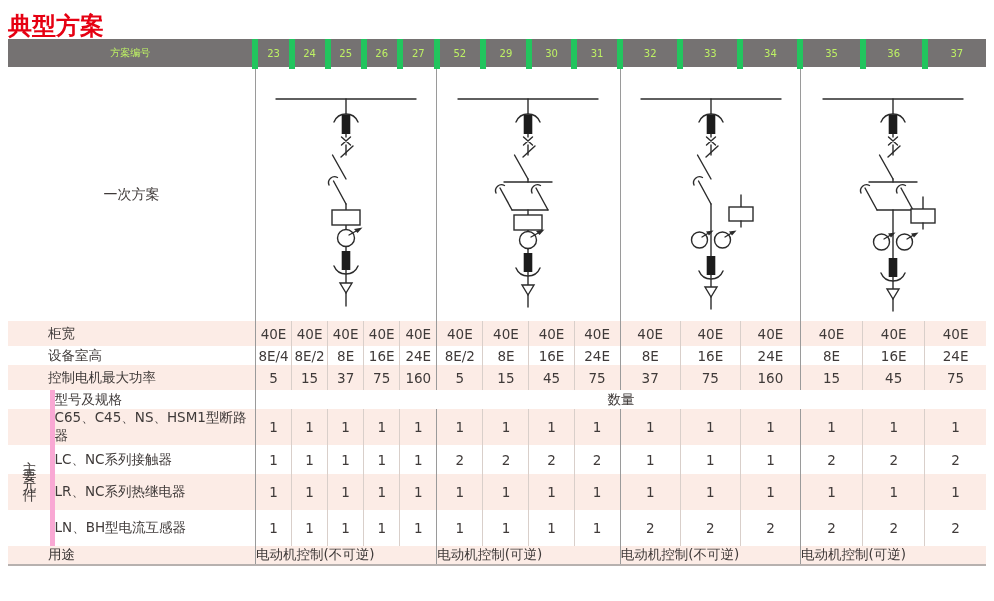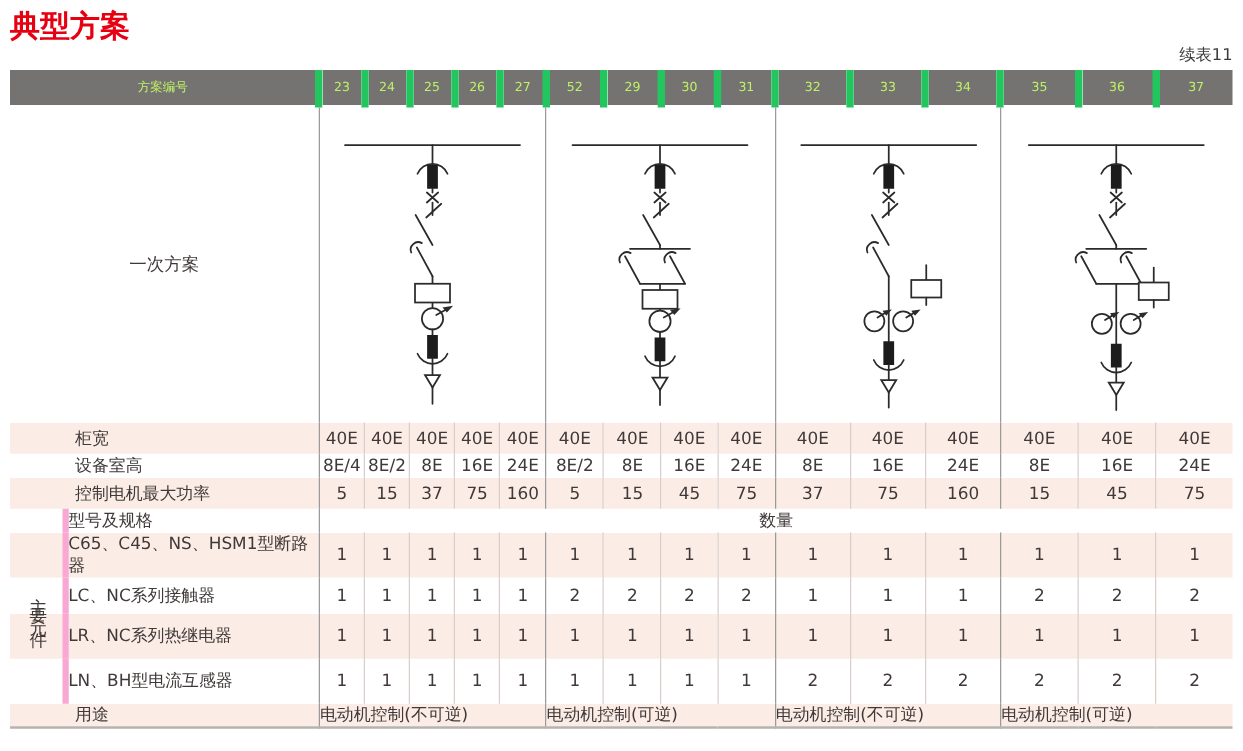--- a/index.html
+++ b/index.html
@@ -1,20 +1,20 @@
 <!DOCTYPE html>
 <html><head>
 <meta charset="utf-8">
 <style>
   * { box-sizing: border-box; }
   html,body { margin:0; padding:0; width:994px; height:601px; overflow:hidden;
               background:#fff; font-family:"DejaVu Sans","Liberation Sans",sans-serif;
               color:#3f3a39; }
   .page { width:994px; height:601px; position:relative; }
-  .title { margin:8px 0 0 8px; font-size:24px; font-weight:bold; color:#e60012; line-height:26px; }
+  .title { margin:13px 0 0 8px; font-size:24px; font-weight:bold; color:#e60012; line-height:26px; }
   .note  { margin:2px 8px 2px 0; text-align:right; font-size:13px; color:#3a3a3a; line-height:18px; }
   .tablewrap { position:relative; margin:0 8px; width:978px; }
   table { border-collapse:collapse; table-layout:fixed; width:978px;
           border-bottom:2px solid #b7b1af; }
   td { padding:0; text-align:center; vertical-align:middle; font-size:13.5px; overflow:hidden; }
 
   tr.hdr { height:29px; }
   tr.hdr td { background:#757272; color:#bef264; font-size:10px; border-bottom:2px solid #fff; }
   tr.hdr td.num { border-left:6px solid #22c55e; }
 
@@ -23,39 +23,38 @@
   .dcell { vertical-align:middle; text-align:center; }
   .dcell svg { display:block; margin:0 auto; }
 
   tr.r25 { height:25px; } tr.r27 { height:19px; } tr.r28 { height:36px; } tr.r29 { height:29px;border-radius:10px; }
   tr.pink td { background:#fcece6; }
   tr.white td { background:#fff; }
 
   td.num { border-left:1px solid #d9cfca; }
   td.grp, td.num.grp { border-left:1px solid #9a9a9a; }
 
-  td.lbl  { text-align:left; padding-left:52px;margin-left:37px; }
+  td.lbl  { text-align:left; padding-left:40px;margin-left:37px; }
   td.lbl2 { text-align:left; border-left:5px solid #f9a8d4; }
   td.narrow { border:none; }
   td.qty { text-align:center; }
   td.hlbl { text-align:center; }
   td.dlbl { text-align:center; font-size:14px; }
   td.ucell { text-align:left; }
 
   .vlabel { position:absolute; left:0; top:358px; width:44px; height:141px;
             display:flex; align-items:center; justify-content:center;
             writing-mode:vertical-lr; text-orientation:upright;
             font-size:14px; letter-spacing:9px; color:#3f3a39; pointer-events:none; }
 </style>
 </head>
 <body>
 
 <div class="page">
   <h1 class="title">典型方案</h1>
-  <div class="note">续表11</div>
 
   <div class="tablewrap">
     <table>
       <colgroup>
         <col style="width:44px">
           <col style="width:203px">
         <col style="width:36px">
           <col style="width:36px">
           <col style="width:36px">
           <col style="width:36px">

